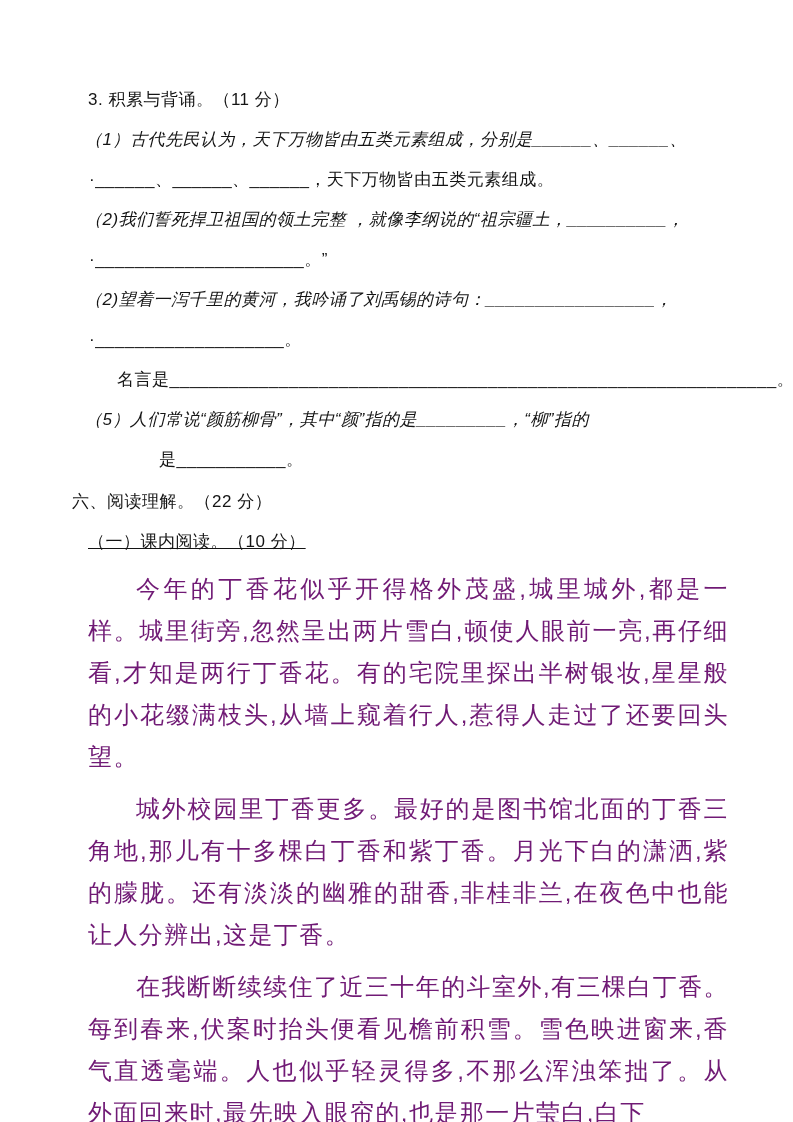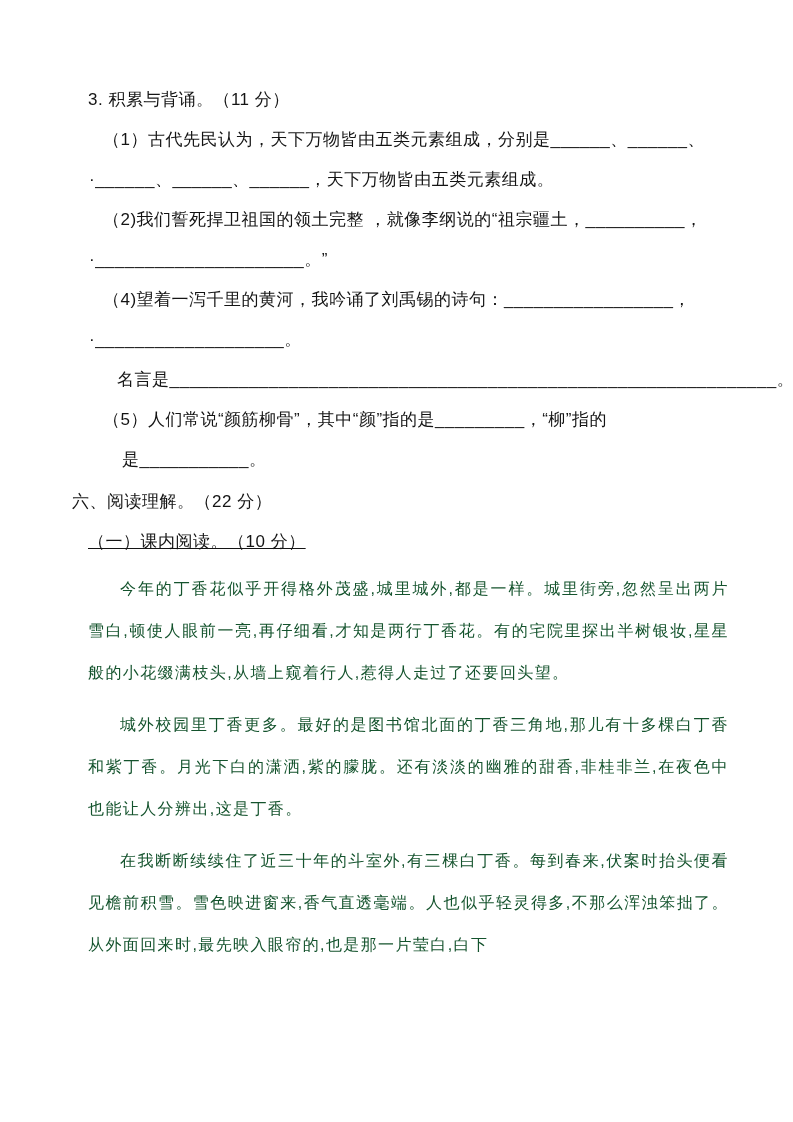--- a/index.html
+++ b/index.html
@@ -17,52 +17,52 @@
     color: #141414;
     overflow: hidden;
   }
   .line {
     font-size: 17px;
     line-height: 40px;
     white-space: nowrap;
     letter-spacing: 0.5px;
   }
   .l-title   { margin-left: 16px; }
-  .l-q       { margin-left: 31px; }
+  .l-q       { margin-left: 13px; font-style: italic; }
   .l-cont    { margin-left: 17px; }
   .l-cont2   { margin-left: 45px; }
-  .l-cont3   { margin-left: 50px; }
+  .l-cont3   { margin-left: 87px; }
   .l-section { margin-left: 0;  margin-top: 2px; }
   .l-sub     { margin-left: 16px; margin-bottom: 6px; text-decoration: underline; }
   .para {
     margin-left: 16px;
     width: 641px;
-    font-size: 16px;
+    font-size: 24px;
     line-height: 42px;
     letter-spacing: 1.4px;
     text-align: justify;
     text-indent: 2em;
     margin-bottom: 10px;
-    color: #14532d;
+    color: #701a75;
   }
 </style>
 </head>
 <body>
 
 <div class="page">
 
   <div class="line l-title">3.  积累与背诵。（11 分）</div>
 
   <div class="line l-q">（1）古代先民认为，天下万物皆由五类元素组成，分别是______、______、</div>
   <div class="line l-cont">·______、______、______，天下万物皆由五类元素组成。</div>
 
   <div class="line l-q">（2)我们誓死捍卫祖国的领土完整 ，就像李纲说的“祖宗疆土，__________，</div>
   <div class="line l-cont">·_____________________。”</div>
 
-  <div class="line l-q">（4)望着一泻千里的黄河，我吟诵了刘禹锡的诗句：_________________，</div>
+  <div class="line l-q">（2)望着一泻千里的黄河，我吟诵了刘禹锡的诗句：_________________，</div>
   <div class="line l-cont">·___________________。</div>
 
   <div class="line l-cont2">名言是_____________________________________________________________。</div>
 
   <div class="line l-q">（5）人们常说“颜筋柳骨”，其中“颜”指的是_________，“柳”指的</div>
   <div class="line l-cont3">是___________。</div>
 
   <div class="line l-section">六、阅读理解。（22 分）</div>
   <div class="line l-sub">（一）课内阅读。（10 分）</div>
 

